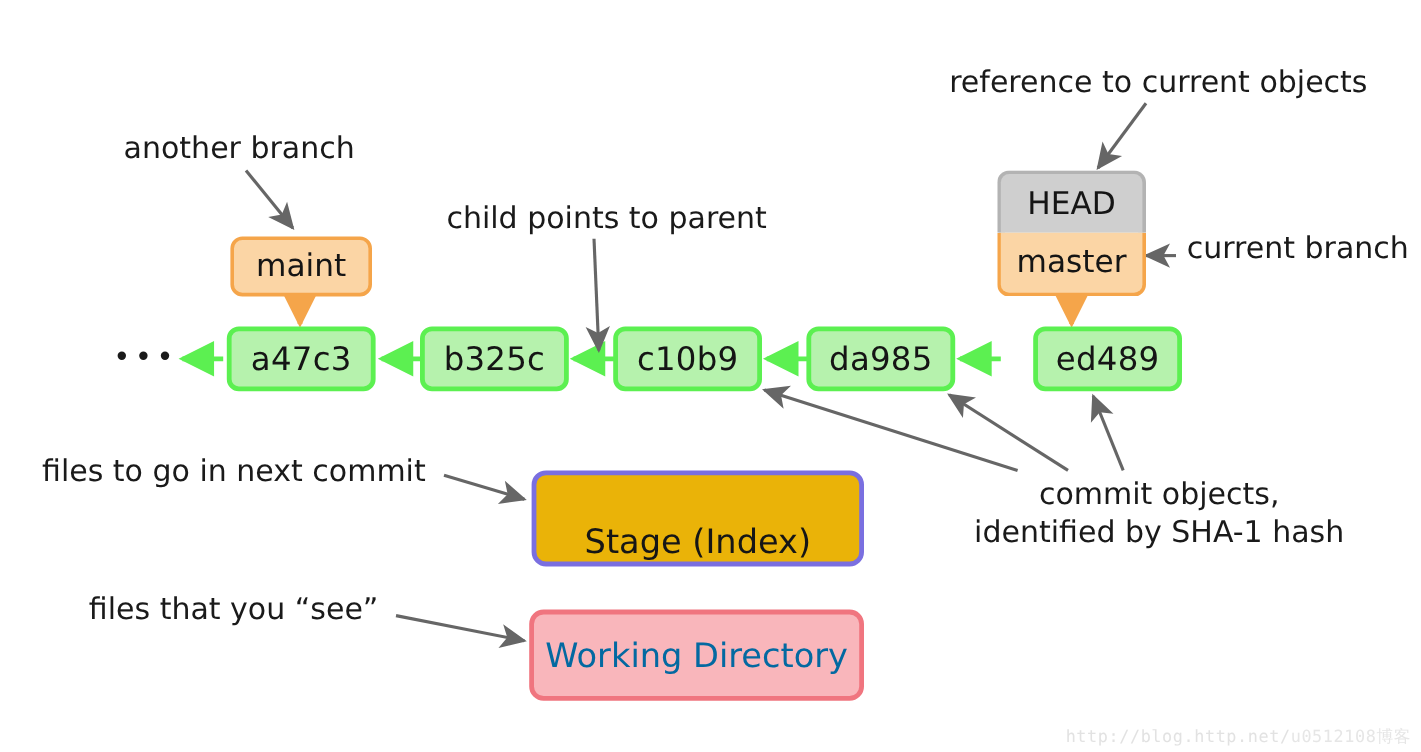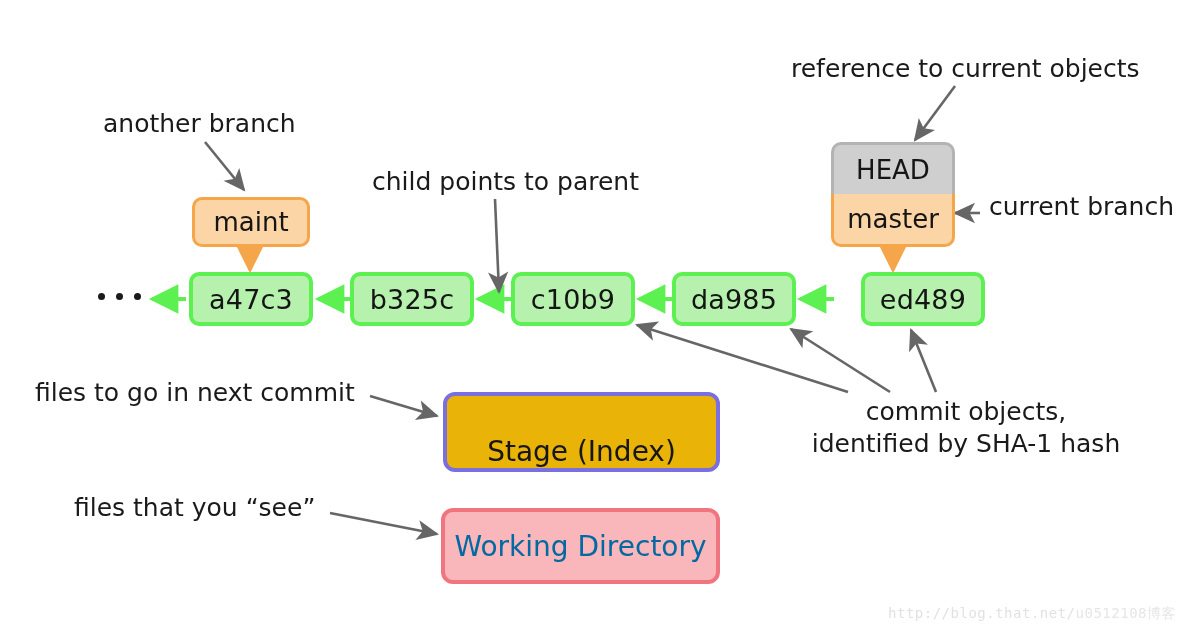--- a/index.html
+++ b/index.html
@@ -246,16 +246,16 @@
   <div class="caption multiline" style="left:806px; top:396px; width:320px;">
     <div>commit objects,</div>
     <div>identified by SHA-1 hash</div>
   </div>
 
   <div class="caption" style="left:35px; top:377px;">files to go in next commit</div>
 
   <div class="caption" style="left:74px; top:492px;">files that you “see”</div>
 
   <div id="watermark">
-    <span>http://blog.that.net/</span><span class="wm-overlap">u0512108博客</span>
+    <span>http://blog.http.net/</span><span class="wm-overlap">u0512108博客</span>
   </div>
 
 </div>
 
 </body></html>

